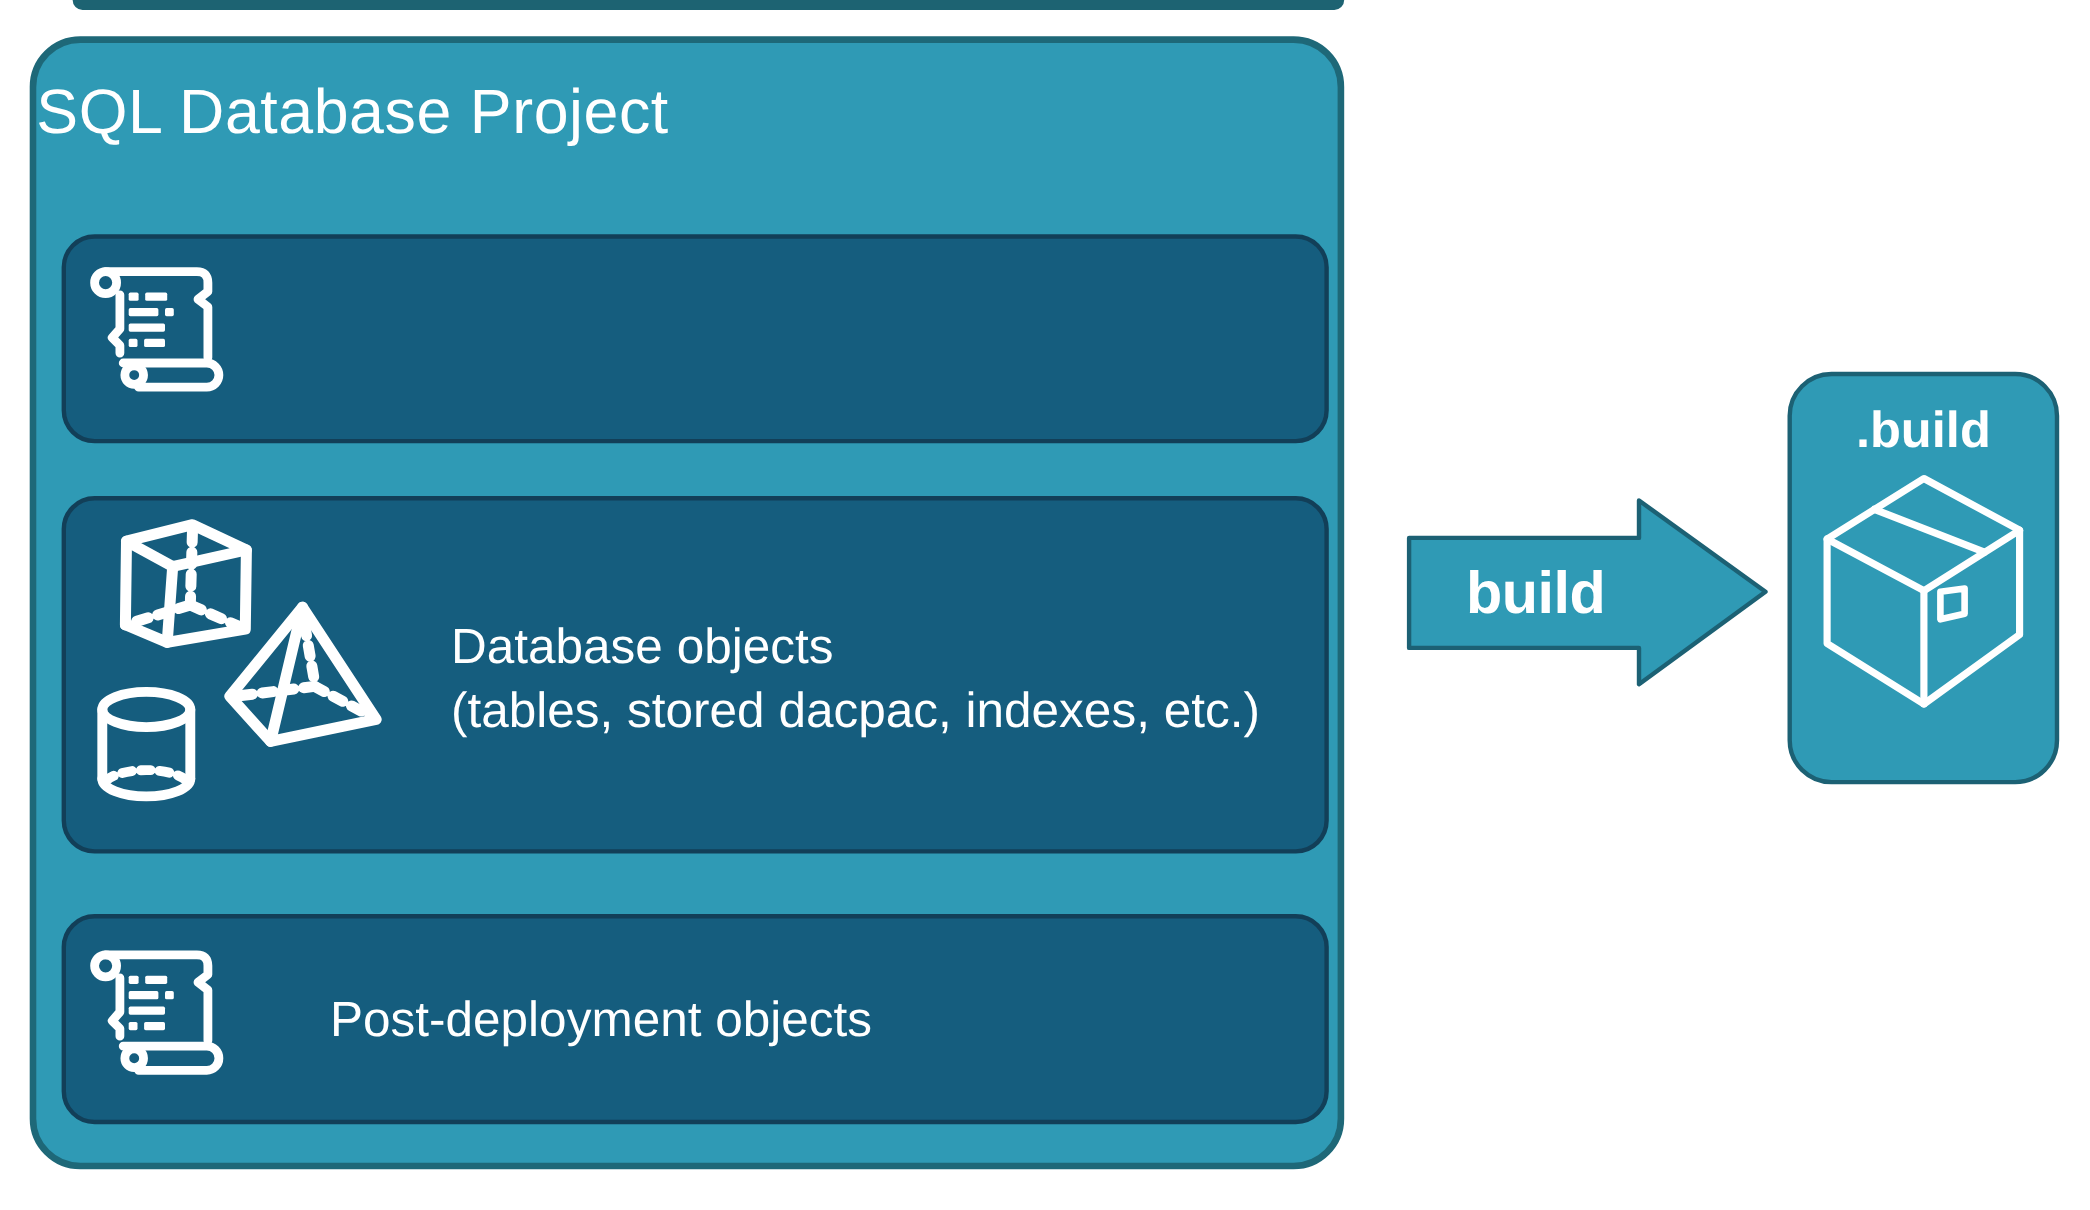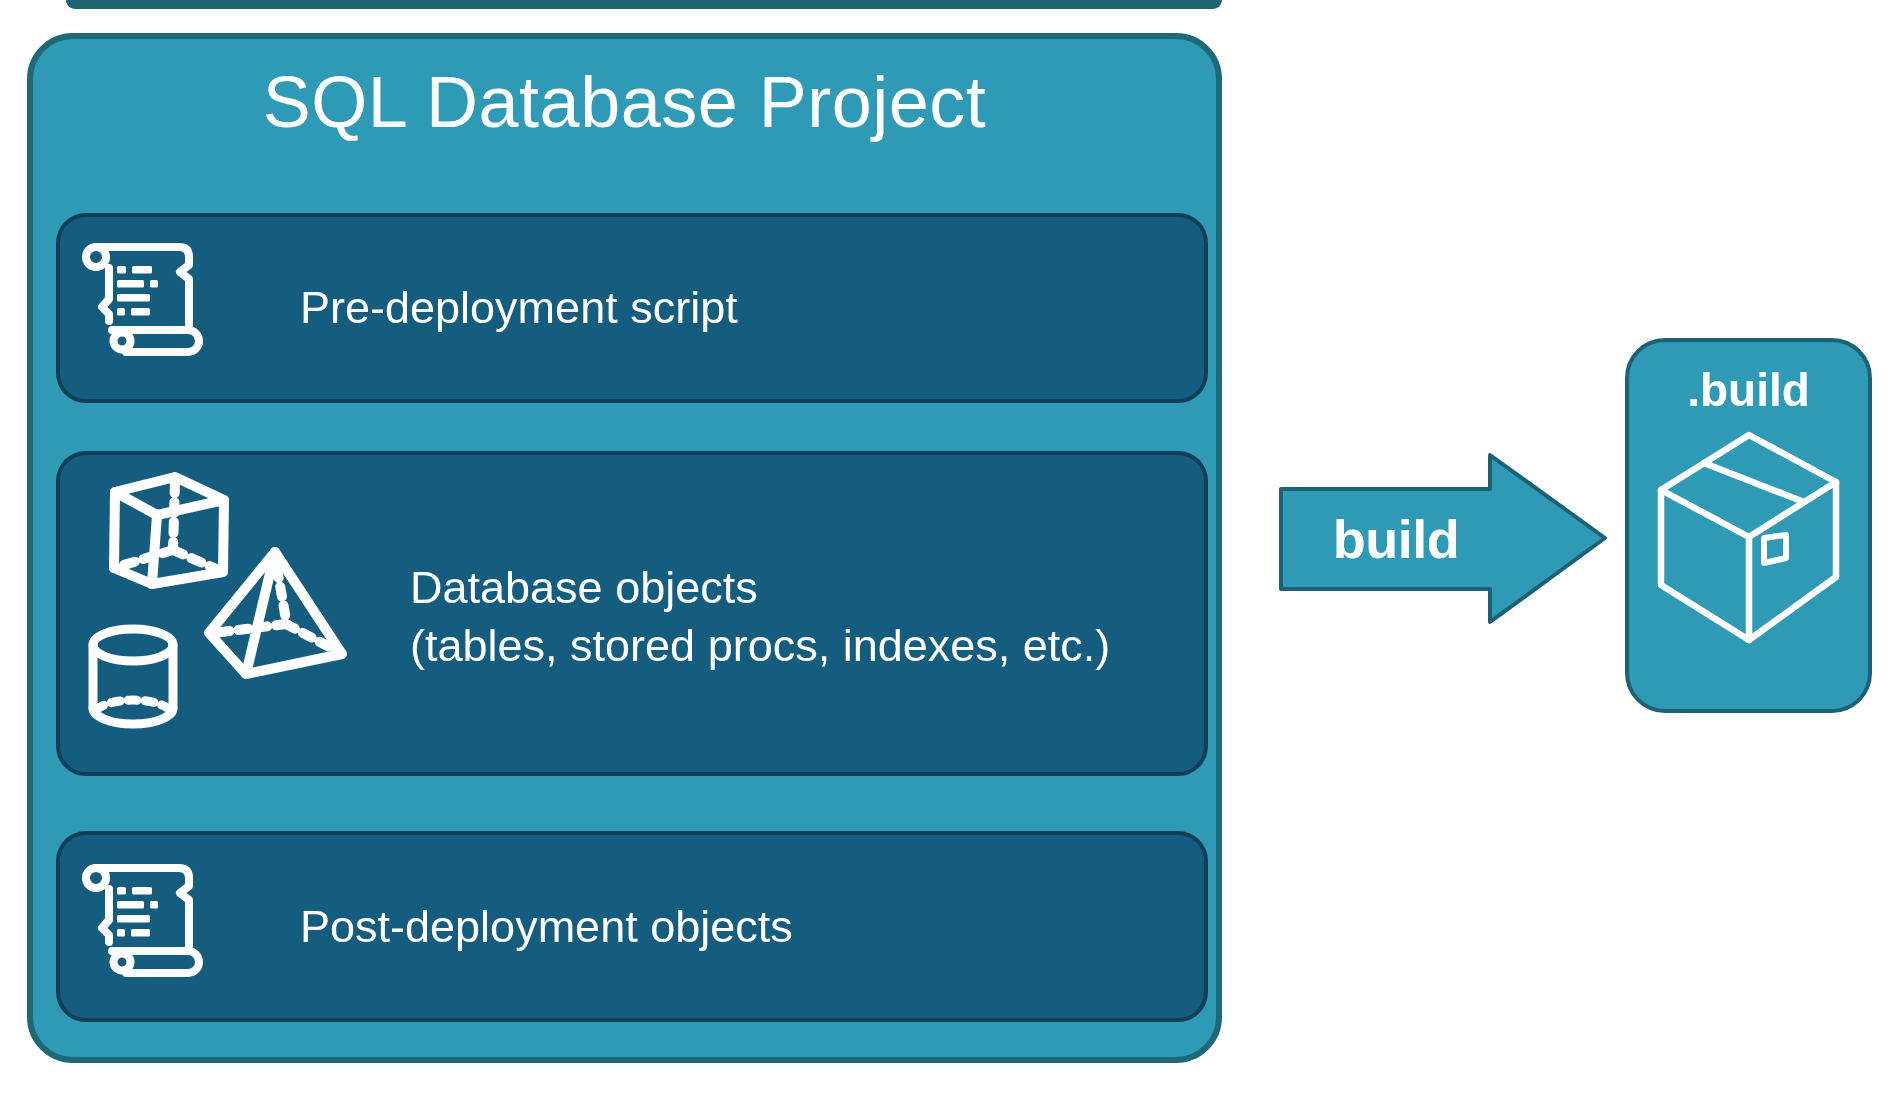--- a/index.html
+++ b/index.html
@@ -20,21 +20,21 @@
   .top-edge{
     position:absolute;left:66px;top:0;width:1156px;height:9px;
     background:var(--top-edge);border-radius:0 0 10px 10px;
   }
   .project-box{
     position:absolute;left:27px;top:33px;width:1195px;height:1030px;
     background:var(--teal);border:6px solid var(--outer-stroke);border-radius:46px;
   }
   .project-title{
     position:absolute;left:0;top:25px;width:100%;height:76px;line-height:76px;
-    text-align:center;color:var(--text);font-size:72px;font-weight:400;letter-spacing:.5px;
+    color:var(--text);font-size:57px;font-weight:400;letter-spacing:.5px;
   }
   .panel{
     position:absolute;left:23px;width:1152px;
     background:var(--panel);border:4px solid var(--panel-stroke);border-radius:30px;
   }
   .panel-pre {top:174px;height:190px;}
   .panel-obj {top:412px;height:325px;}
   .panel-post{top:792px;height:191px;}
   .panel-label{
     position:absolute;left:240px;top:0;height:100%;
@@ -91,23 +91,20 @@
             <rect x="35" y="25" width="9" height="7.5" rx="1.5"></rect>
               <rect x="50" y="25" width="20" height="7.5" rx="1.5"></rect>
             <rect x="35" y="39" width="27" height="7.5" rx="1.5"></rect>
               <rect x="68" y="39" width="8" height="7.5" rx="1.5"></rect>
             <rect x="35" y="53" width="33" height="7.5" rx="1.5"></rect>
             <rect x="35" y="67" width="8" height="7.5" rx="1.5"></rect>
               <rect x="49" y="67" width="19" height="7.5" rx="1.5"></rect>
           </g>
         </svg>
       </span>
-      <div class="panel-label">
-        <div>Pre-deployment script</div>
-      </div>
     </div>
 
     <div class="panel panel-obj">
       <span class="icon cube-pos">
         <svg width="120" height="120" viewBox="0 0 120 120">
           <g class="wire" stroke-width="10">
             <path d="M 6 24 L 66 9 L 115 32 L 48 47 Z"></path>
             <path d="M 6 24 L 5 100 L 43 116 L 114 104 L 115 32"></path>
             <path d="M 48 47 L 43 116"></path>
             <path d="M 66 14 L 64 82" stroke-dasharray="11 9"></path>
@@ -133,21 +130,21 @@
             <ellipse cx="43" cy="19" rx="40" ry="16"></ellipse>
             <path d="M 3 19 V 82"></path>
             <path d="M 83 19 V 82"></path>
             <path d="M 3 82 A 40 16 0 0 0 83 82"></path>
             <path d="M 6 84 A 40 16 0 0 1 80 84" stroke-dasharray="9 8"></path>
           </g>
         </svg>
       </span>
       <div class="panel-label">
         <div>Database objects</div>
-        <div>(tables, stored procs, indexes, etc.)</div>
+        <div>(tables, stored dacpac, indexes, etc.)</div>
       </div>
     </div>
 
     <div class="panel panel-post">
       <span class="icon scroll-pos">
         <svg width="119" height="116" viewBox="0 0 119 116">
           <g class="wire" stroke-width="8">
             <circle cx="14" cy="16" r="10"></circle>
             <path d="M 14 6 H 97 Q 107 6 107 16 V 24 L 98 31 L 107 38 V 84"></path>
             <path d="M 27 27 V 58 L 20 66 L 27 73 V 80"></path>

